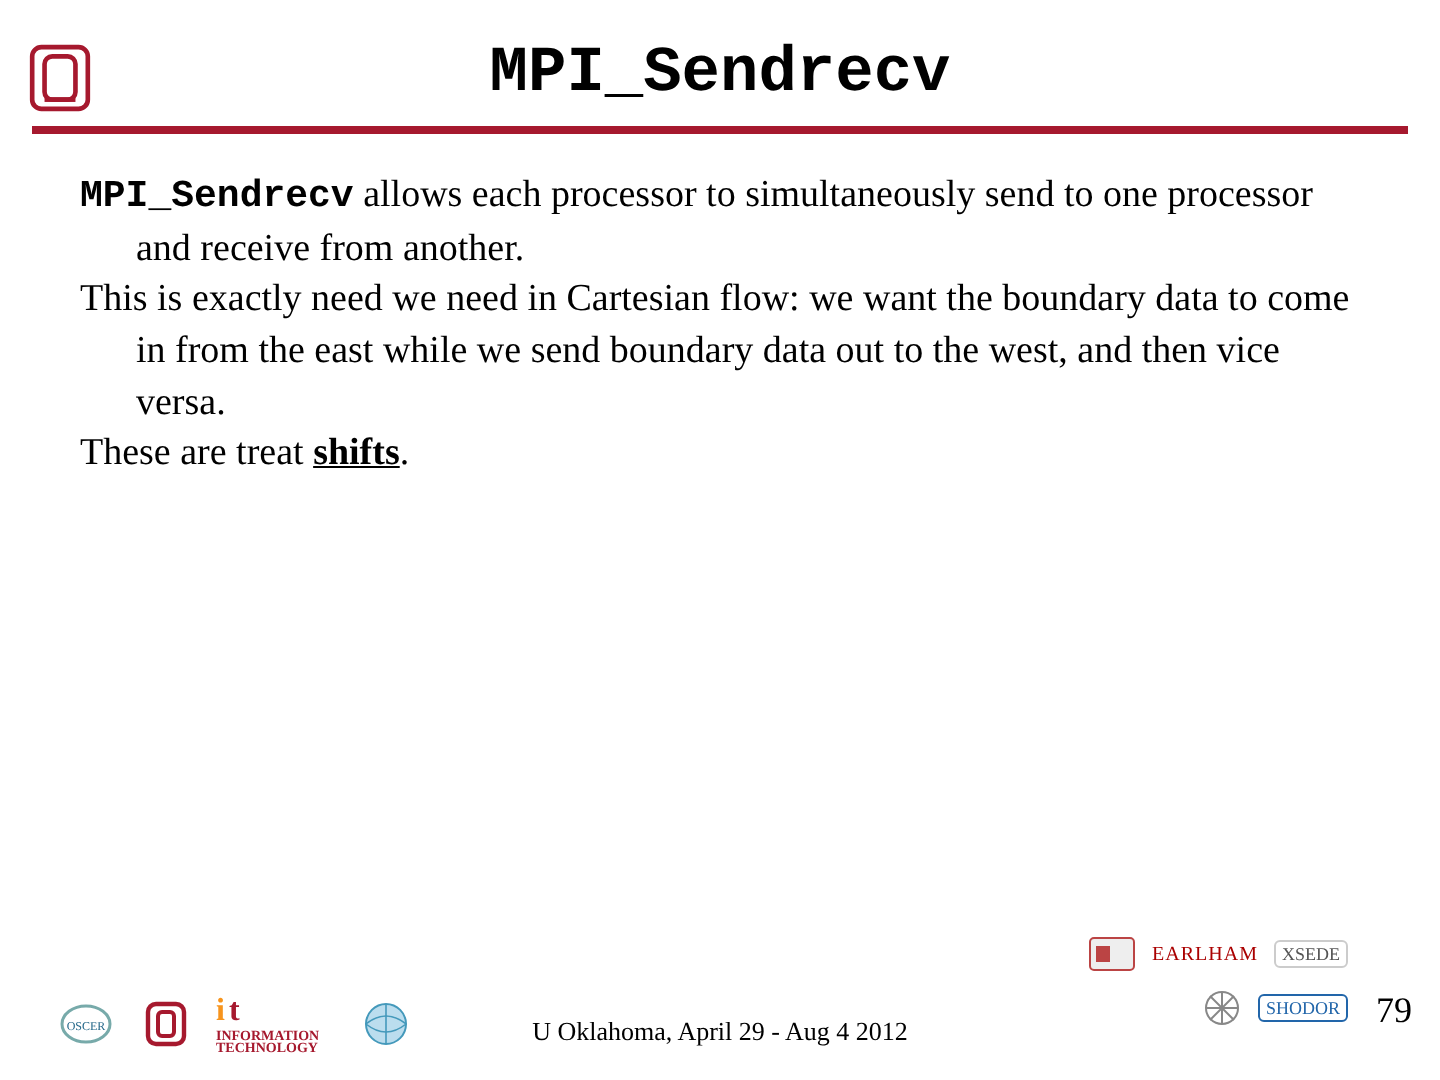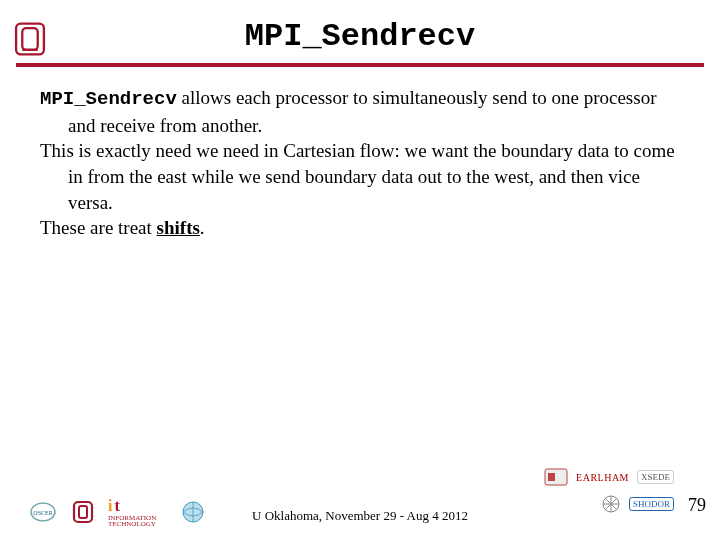--- a/index.html
+++ b/index.html
@@ -97,21 +97,21 @@
   }
   .page-num {
     position: absolute;
     right: 14px;
     bottom: 14px;
     font-size: 18px;
     color: #000;
   }
   .it-text {
     font-size: 7px;
-    font-weight: normal;
+    font-weight: bold;
     color: #a6192e;
     line-height: 0.9;
   }
   .small-badge {
     font-size: 9px;
     color: #555;
     border: 1px solid #ccc;
     padding: 1px 3px;
     border-radius: 3px;
     text-align: right;
@@ -172,21 +172,21 @@
     <div class="mini-logo">
       <svg viewBox="0 0 30 28">
           <circle cx="15" cy="14" r="10" fill="#bde" stroke="#49b" stroke-width="1"></circle>
           <path d="M5 14 Q15 6 25 14 Q15 22 5 14" fill="none" stroke="#49b" stroke-width="0.8"></path>
           <line x1="15" y1="4" x2="15" y2="24" stroke="#49b" stroke-width="0.8"></line>
         </svg>
     </div>
   </div>
 
   <div class="footer-center">
-    <div>U Oklahoma, November 29 - Aug 4 2012</div>
+    <div>U Oklahoma, April 29 - Aug 4 2012</div>
   </div>
 
   <div class="footer-logos-right">
     <div class="mini-logo" style="width:24px;height:18px;">
       <svg viewBox="0 0 24 18">
           <rect x="1" y="1" width="22" height="16" rx="2" fill="#eee" stroke="#b44" stroke-width="1"></rect>
           <rect x="4" y="5" width="7" height="8" fill="#b44"></rect>
         </svg>
     </div>
     <span class="earlham">EARLHAM</span>

